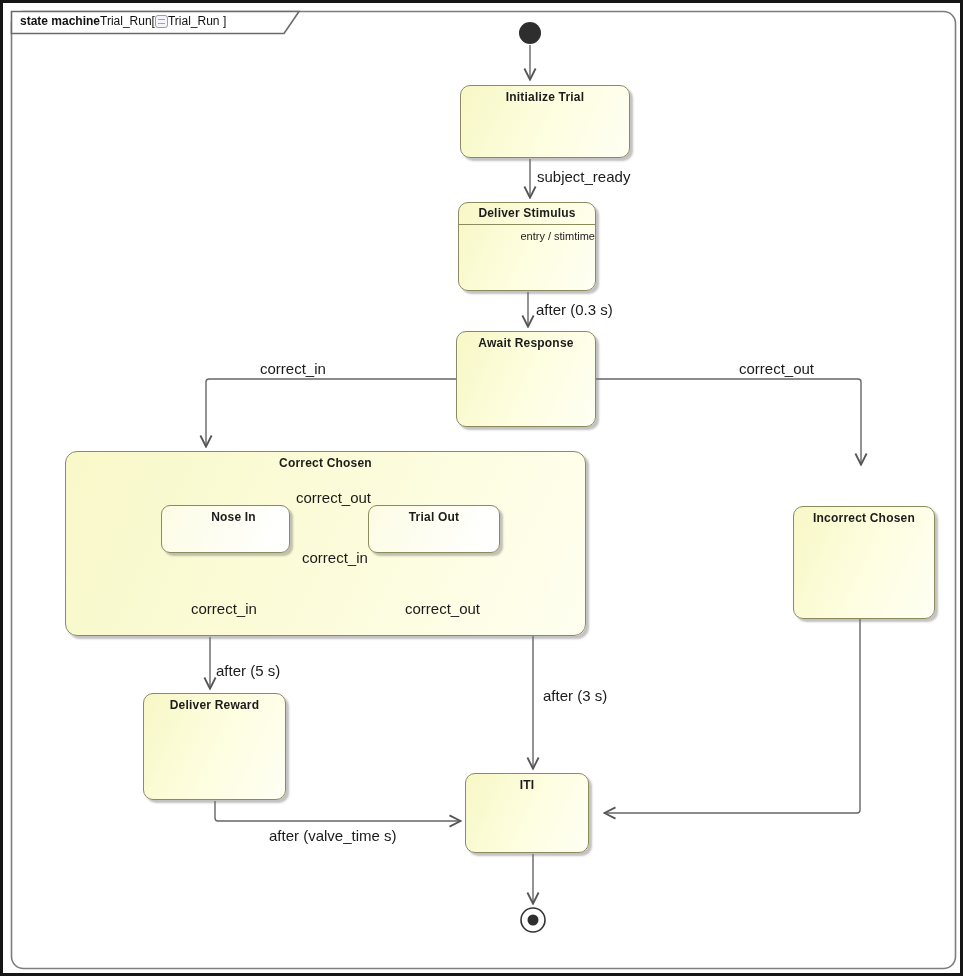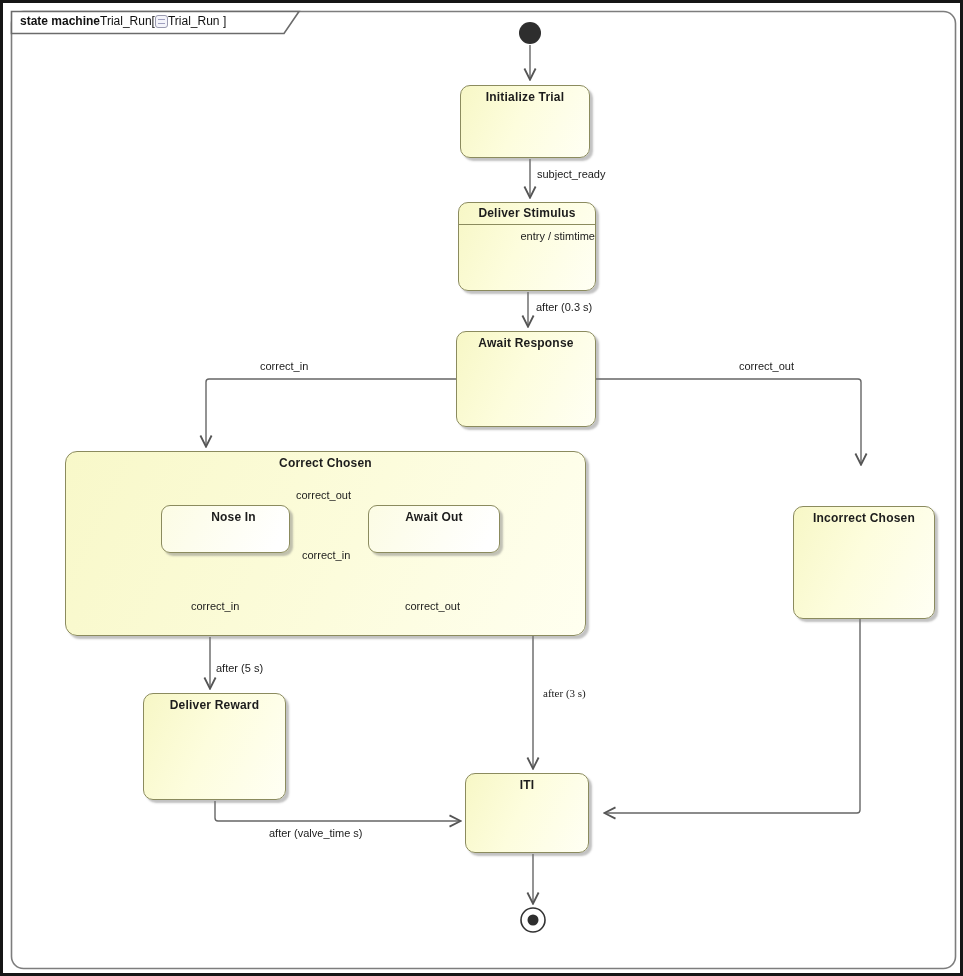--- a/index.html
+++ b/index.html
@@ -28,21 +28,21 @@
     border-radius:9px;
   }
   .compartment-name{
     border-bottom:1px solid #8b8b5e;padding:3px 0 4px 0;
   }
   .compartment-name .name{padding-top:0;}
   .entry-text{
     display:block;font-size:11px;color:#1c1c1c;padding:5px 0 0 7px;text-align:right;
   }
   .edge-label{
-    position:absolute;font-size:11px;color:#1b1b1b;white-space:nowrap;
+    position:absolute;font-size:15px;color:#1b1b1b;white-space:nowrap;
     background:transparent;
   }
   .tab-text{
     position:absolute;left:17px;top:11px;font-size:12px;color:#111;
     display:flex;align-items:center;white-space:nowrap;
   }
   .tab-kind{font-weight:bold;}
   .mini-icon{
     display:inline-block;width:13px;height:13px;box-sizing:border-box;
     border:1px solid #9a9ab0;border-radius:3px;background:#f4f4fa;position:relative;
@@ -97,41 +97,41 @@
     <span class="tab-kind">state machine</span>
     <span>Trial_Run[</span>
     <span class="mini-icon"></span>
     <span>Trial_Run ]</span>
   </div>
 
   <div class="state composite" style="left:62px;top:448px;width:521px;height:185px;">
     <span class="name">Correct Chosen</span>
   </div>
 
-  <div class="state" style="left:457px;top:82px;width:130px;height:73px;">
+  <div class="state" style="left:457px;top:82px;width:170px;height:73px;">
     <span class="name">Initialize Trial</span>
   </div>
 
   <div class="state" style="left:455px;top:199px;width:138px;height:89px;">
     <div class="compartment-name">
       <span class="name">Deliver Stimulus</span>
     </div>
     <span class="entry-text">entry / stimtime</span>
   </div>
 
   <div class="state" style="left:453px;top:328px;width:140px;height:96px;">
     <span class="name">Await Response</span>
   </div>
 
   <div class="state sub" style="left:158px;top:502px;width:129px;height:48px;padding-left:16px;">
     <span class="name">Nose In</span>
   </div>
 
   <div class="state sub" style="left:365px;top:502px;width:132px;height:48px;">
-    <span class="name">Await Out</span>
+    <span class="name">Trial Out</span>
   </div>
 
   <div class="state" style="left:790px;top:467px;width:142px;height:113px;margin-top:36px;">
     <span class="name">Incorrect Chosen</span>
   </div>
 
   <div class="state" style="left:140px;top:690px;width:143px;height:107px;">
     <span class="name">Deliver Reward</span>
   </div>
 
@@ -141,16 +141,16 @@
 
   <span class="edge-label" style="left:534px;top:165px;">subject_ready</span>
   <span class="edge-label" style="left:533px;top:298px;">after (0.3 s)</span>
   <span class="edge-label" style="left:257px;top:357px;">correct_in</span>
   <span class="edge-label" style="left:736px;top:357px;">correct_out</span>
   <span class="edge-label" style="left:293px;top:486px;">correct_out</span>
   <span class="edge-label" style="left:299px;top:546px;">correct_in</span>
   <span class="edge-label" style="left:188px;top:597px;">correct_in</span>
   <span class="edge-label" style="left:402px;top:597px;">correct_out</span>
   <span class="edge-label" style="left:213px;top:659px;">after (5 s)</span>
-  <span class="edge-label" style="left:540px;top:684px;font-family:Liberation Serif, serif;">after (3 s)</span>
+  <span class="edge-label" style="left:540px;top:684px;">after (3 s)</span>
   <span class="edge-label" style="left:266px;top:824px;">after (valve_time s)</span>
 
 </div>
 
 </body></html>

